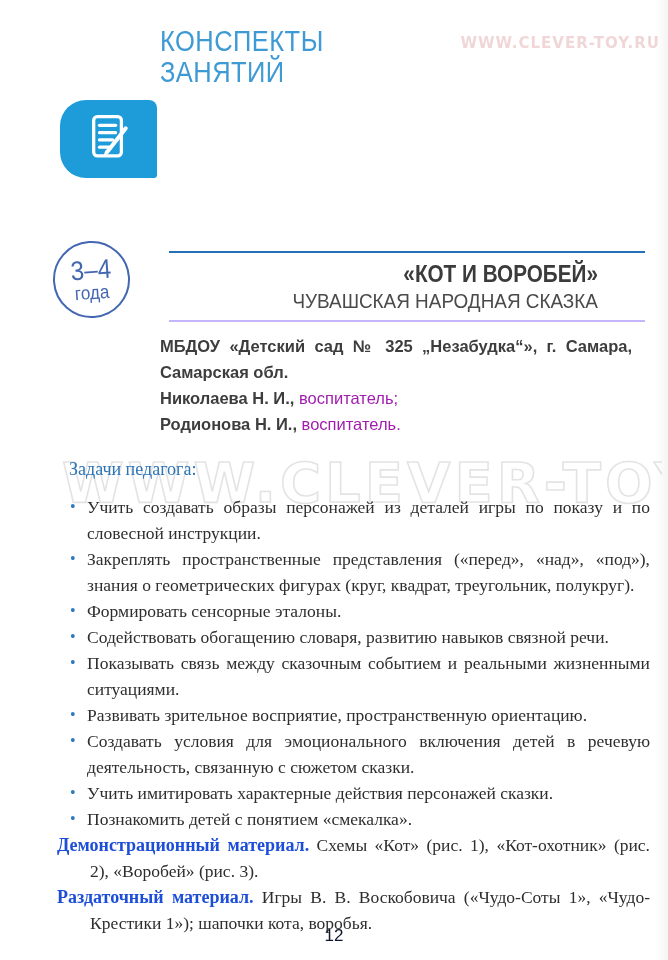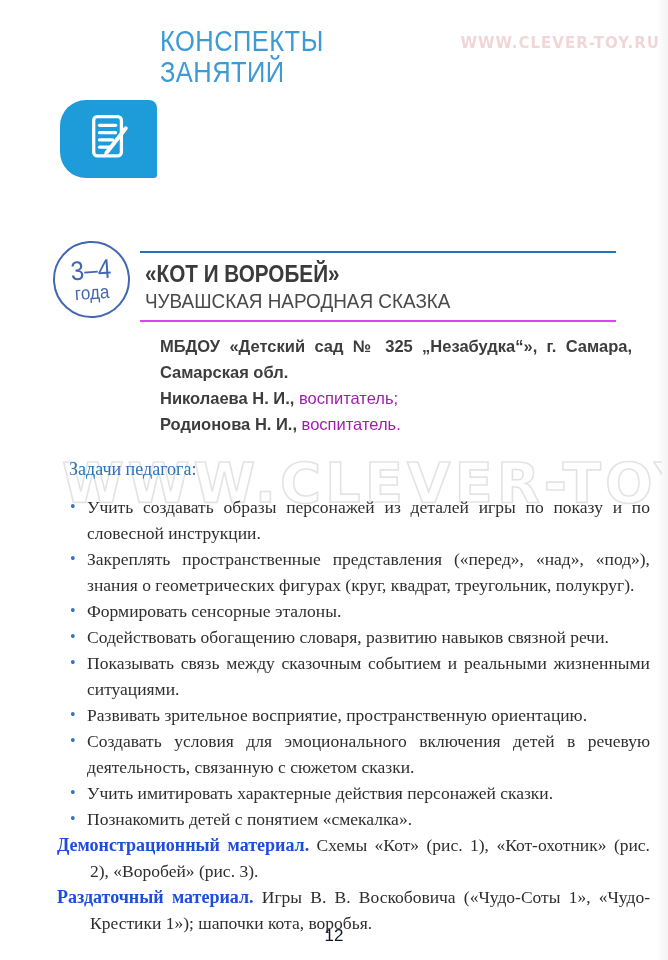--- a/index.html
+++ b/index.html
@@ -24,23 +24,23 @@
   .badge{
     position:absolute; left:53px; top:241px; width:73px; height:73px;
     border:2px solid #4467b1; border-radius:50%;
     display:flex; flex-direction:column; align-items:center; justify-content:center;
     color:#4467b1; transform:rotate(-4deg);
   }
   .badge .big{font-size:27px; line-height:26px; transform:scaleX(.9);}
   .badge .small{font-size:19px; line-height:20px; transform:scaleX(.9);}
   
   .title-block{
-    position:absolute; left:140px; top:251px; width:476px;
-    border-top:2px solid #2471b8; border-bottom:2px solid #d946ef;
-    padding:8px 0 7px 5px; box-sizing:border-box;
+    position:absolute; left:169px; top:251px; width:476px;
+    border-top:2px solid #2471b8; border-bottom:2px solid #c4b5fd;
+    padding:8px 0 7px 5px; box-sizing:border-box;text-align:right;
   }
   .title-block .title{
     font-size:23px; font-weight:700; color:#3b3b3b; line-height:27px;
     transform:scaleX(.9); transform-origin:left;
   }
   .title-block .subtitle{
     font-size:21px; font-weight:400; color:#4a4a4a; line-height:25px;
     transform:scaleX(.9); transform-origin:left;
   }
   

